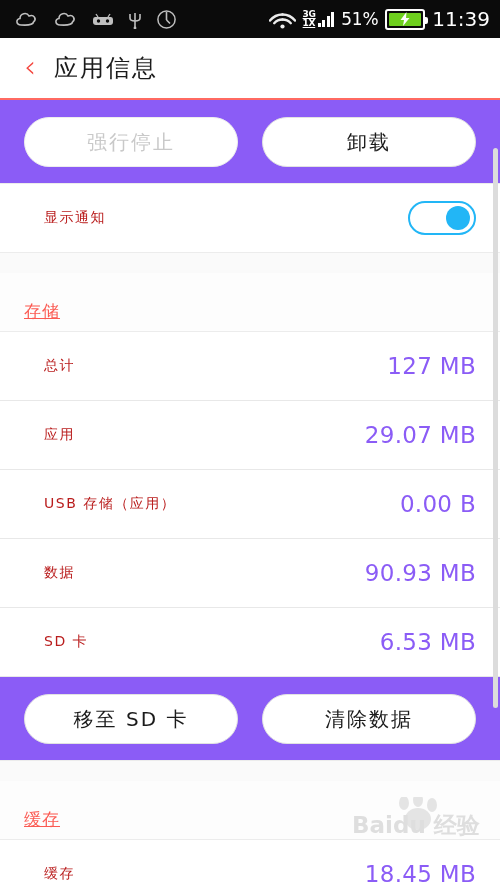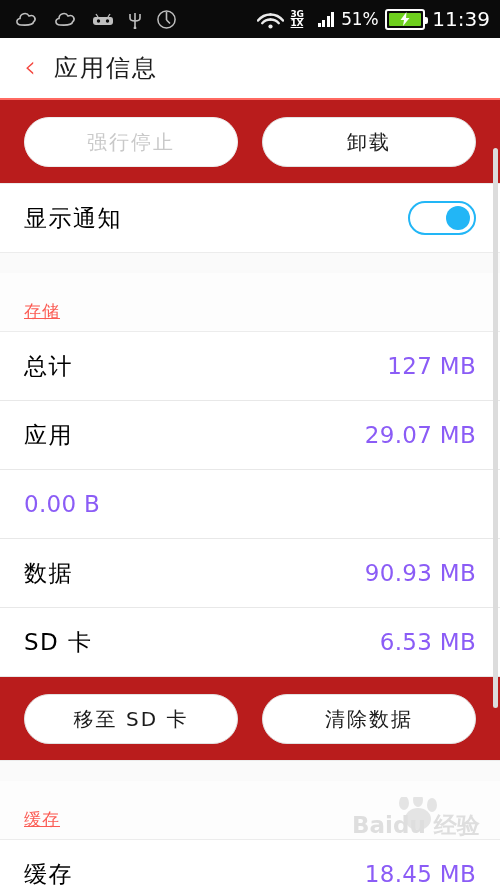--- a/index.html
+++ b/index.html
@@ -15,21 +15,21 @@
   .statusbar {
     height:38px; background:#0b0b0b; color:#ffffff;
     display:flex; align-items:center; padding:0 10px 0 14px;
     position:relative;
   }
   .sb-left { display:flex; align-items:center; gap:13px; }
   .sb-right { margin-left:auto; display:flex; align-items:center; gap:7px; }
   .sb-icon { display:block; opacity:.92; }
   .sb-pct { font-size:17px; letter-spacing:-.2px; font-weight:400; }
   .sb-time { font-size:20px; letter-spacing:0px; }
-  .signal-block { display:flex; align-items:center; gap:14px;text-decoration:underline; }
+  .signal-block { display:flex; align-items:center; gap:2px;text-decoration:underline; }
   .sig-labels { display:flex; flex-direction:column; line-height:1;
                 font-size:9px; font-weight:700; letter-spacing:-.3px; }
   .bars { display:flex; align-items:flex-end; gap:1.5px; height:16px; }
   .bars i { width:3px; background:#fff; display:block; }
   .bars i:nth-child(1){height:4px;} .bars i:nth-child(2){height:7px;}
   .bars i:nth-child(3){height:11px;} .bars i:nth-child(4){height:15px;}
   .batt {
     width:40px;height:21px;border:2px solid #fff;border-radius:3px;
     position:relative;display:flex;align-items:center;padding:2px;
   }
@@ -48,34 +48,34 @@
   .title-text { font-size:24px; color:#1b1b1b; letter-spacing:2px; }
   .title-rule { height:2px; background:#ff6a62; width:100%; }
 
   
   .body { position:relative; background:#fdfdfd; }
   .gap { height:20px; background:#fafafa; }
   .divider { height:1px; background:#e8e8e8; width:100%; }
   .divider.full { background:#ececec; }
 
   
-  .btn-row { display:flex; gap:24px; padding:17px 24px 16px 24px; background:#b91c1c; }
+  .btn-row { display:flex; gap:24px; padding:17px 24px 16px 24px; background:#8b5cf6; }
   .pill {
     flex:1; height:50px; border-radius:26px; border:1px solid #e2e2e2;
     background:#ffffff; display:flex; align-items:center; justify-content:center;
     font-size:20px; color:#1b1b1b; letter-spacing:2px;
   }
   .pill.disabled { color:#c9c9c9; border-color:#ededed; }
 
   
   .row {
     height:68px; display:flex; align-items:center; padding:0 24px;
     background:#ffffff; justify-content:space-between;
   }
-  .row-label { font-size:23px; color:#000000; letter-spacing:1.5px; }
+  .row-label { font-size:14px; color:#b91c1c; letter-spacing:1.5px;margin-left:20px; }
   .row-value { font-size:23px; color:#8b5cf6; letter-spacing:.3px;text-align:center; }
 
   .switch {
     width:68px;height:34px;border-radius:18px;border:2px solid #22b6f6;
     background:#ffffff;position:relative;
   }
   .switch .knob{
     position:absolute;top:3px;right:4px;width:24px;height:24px;
     border-radius:50%;background:#22b6f6;
   }
@@ -206,20 +206,21 @@
     </div>
     <div class="divider"></div>
 
     <div class="row">
       <span class="row-label">应用</span>
       <span class="row-value">29.07 MB</span>
     </div>
     <div class="divider"></div>
 
     <div class="row">
+      <span class="row-label">USB 存储（应用）</span>
       <span class="row-value">0.00 B</span>
     </div>
     <div class="divider"></div>
 
     <div class="row">
       <span class="row-label">数据</span>
       <span class="row-value">90.93 MB</span>
     </div>
     <div class="divider"></div>
 

